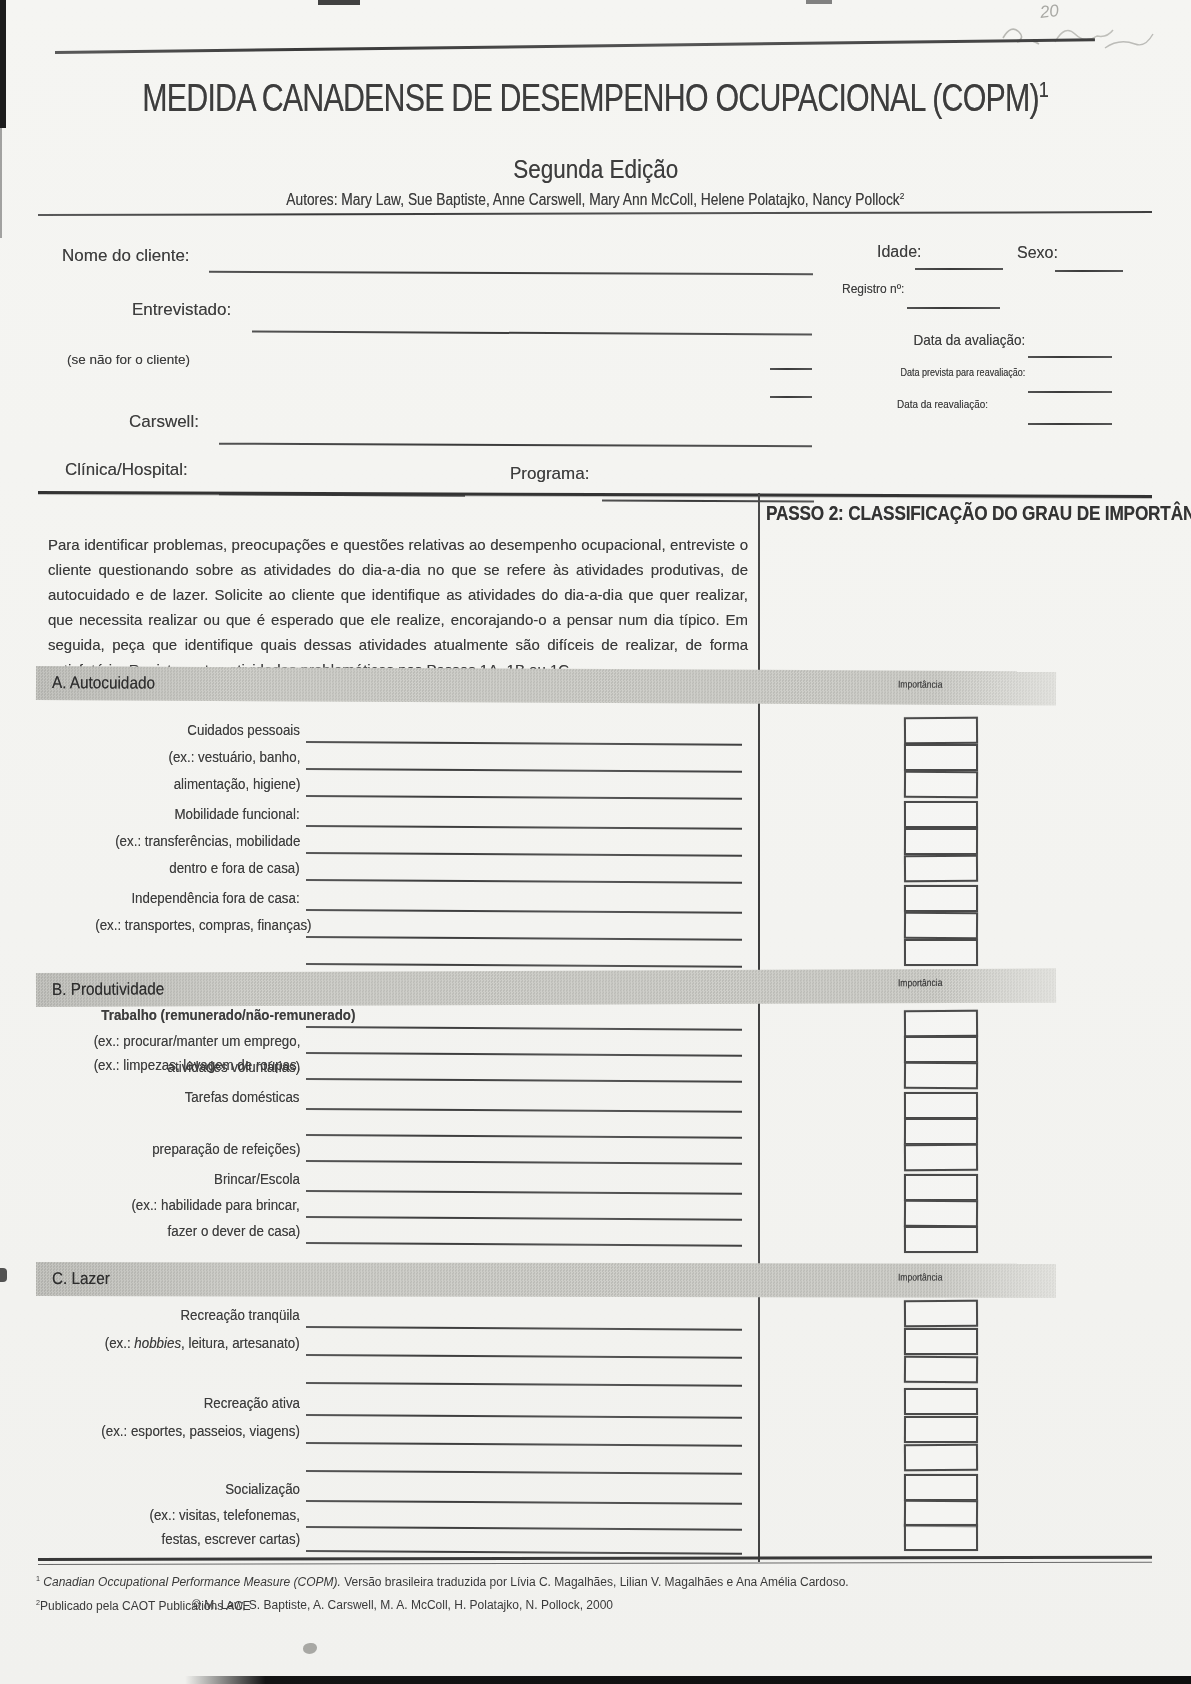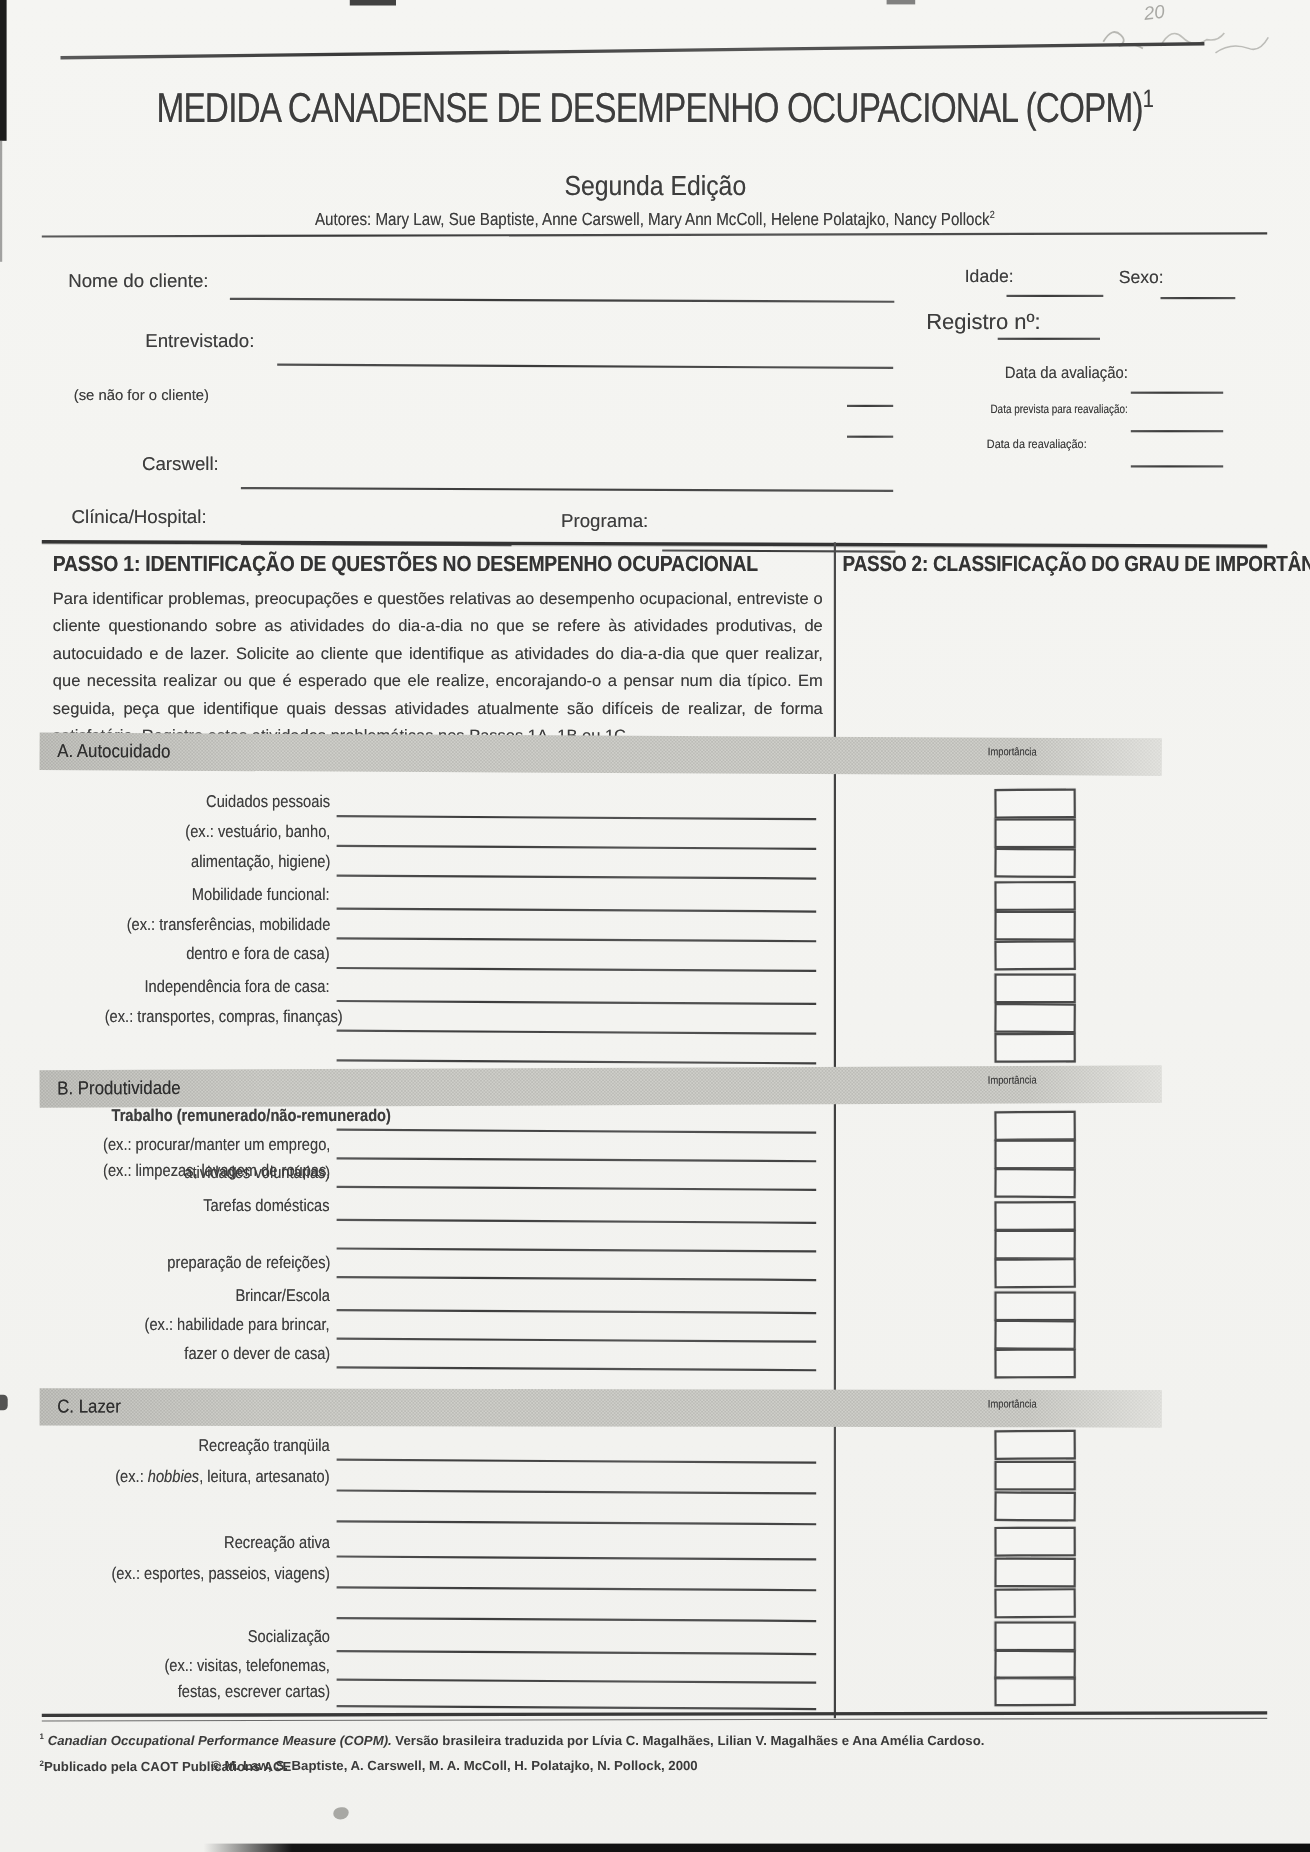--- a/index.html
+++ b/index.html
@@ -24,21 +24,21 @@
       linear-gradient(to right, rgba(0,0,0,.06), rgba(0,0,0,0) 20%, rgba(0,0,0,0) 88%, rgba(244,244,241,.55)),
       repeating-conic-gradient(#cfcfca 0% 25%, #bcbcb7 0% 50%);
     background-size:auto, 3px 3px;
   }
   .band-title { position:absolute; left:16px; top:7px; font-size:17px; font-weight:400; color:#2e2e2e; text-shadow:0 0 .6px rgba(40,40,40,.6); }
   .imp { position:absolute; font-size:10px; color:#2f2f2f; }
   .ibox { position:absolute; width:70px; height:23px; border:2px solid #4a4a4a; box-shadow:0 0 1px rgba(0,0,0,.35); background:rgba(250,250,248,.35); }
   .item-lbl { position:absolute; left:60px; width:240px; text-align:right; font-size:15.5px; }
   .passo-h { font-size:20px; font-weight:700; letter-spacing:-.2px; }
   .passo-b { font-size:15px; line-height:25px; text-align:justify; color:#3a3a3a; text-shadow:0 0 .5px rgba(60,60,60,.5); }
-  .fn { font-size:12px; color:#3a3a3a;font-weight:bold; }
+  .fn { font-size:12px; color:#3a3a3a; }
   sup { font-size:.6em; }
   .pencil { color:#979792; opacity:.8; }
 </style>
 </head>
 <body>
 
 <div id="paper">
 
   <div class="abs" style="left:0;top:0;width:6px;height:128px;background:#1c1c1c;filter:blur(.6px);"></div>
   <div class="abs" style="left:0;top:128px;width:2px;height:110px;background:#5c5c5c;opacity:.55;"></div>
@@ -87,41 +87,38 @@
   <div class="abs fldline" style="left:219px;top:494px;width:246px;transform:rotate(.3deg);"></div>
 
   <div class="abs txt lblL" style="left:510px;top:464px;">Programa:</div>
   <div class="abs fldline" style="left:602px;top:500px;width:212px;transform:rotate(.3deg);"></div>
 
   <div class="abs txt" style="left:877px;top:243px;font-size:16px;">Idade:</div>
   <div class="abs fldline" style="left:915px;top:268px;width:88px;"></div>
   <div class="abs txt" style="left:1017px;top:244px;font-size:16px;">Sexo:</div>
   <div class="abs fldline" style="left:1055px;top:270px;width:68px;"></div>
 
-  <div class="abs txt" style="left:842px;top:282px;font-size:20px;">Registro nº:</div>
+  <div class="abs txt" style="left:842px;top:282px;font-size:12px;">Registro nº:</div>
   <div class="abs fldline" style="left:907px;top:307px;width:93px;"></div>
 
   <div class="abs" style="left:765px;top:331px;width:260px;text-align:right;font-size:15px;"><span class="cond-r txt" style="transform:scaleX(.9);">Data da avaliação:</span></div>
   <div class="abs fldline" style="left:1028px;top:356px;width:84px;"></div>
 
   <div class="abs" style="left:765px;top:366px;width:260px;text-align:right;font-size:11px;"><span class="cond-r txt" style="transform:scaleX(.82);">Data prevista para reavaliação:</span></div>
   <div class="abs fldline" style="left:1028px;top:391px;width:84px;"></div>
 
   <div class="abs" style="left:807px;top:398px;width:260px;text-align:center;font-size:11px;"><span class="cond-r txt" style="transform:scaleX(.9);">Data da reavaliação:</span></div>
   <div class="abs fldline" style="left:1028px;top:423px;width:84px;"></div>
 
   <div class="abs fldline" style="left:770px;top:368px;width:42px;"></div>
   <div class="abs fldline" style="left:770px;top:396px;width:42px;"></div>
 
   <div class="abs" style="left:38px;top:491px;width:1114px;height:3px;background:#333;transform:rotate(.2deg);transform-origin:left center;box-shadow:0 1px 0 rgba(50,50,50,.25);"></div>
   <div class="abs" style="left:758px;top:493px;width:2px;height:1069px;background:linear-gradient(#4b4b4b,#3c3c3c 40%,#505050 75%,#424242);"></div>
 
-  <div class="abs" style="left:48px;top:502px;width:760px;">
-    <span class="cond txt passo-h" style="transform:scaleX(.88);color:#333;">PASSO 1: IDENTIFICAÇÃO DE QUESTÕES NO DESEMPENHO OCUPACIONAL</span>
-  </div>
   <div class="abs passo-b" style="left:48px;top:532px;width:700px;">Para identificar problemas, preocupações e questões relativas ao desempenho ocupacional, entreviste o cliente questionando sobre as atividades do dia-a-dia no que se refere às atividades produtivas, de autocuidado e de lazer. Solicite ao cliente que identifique as atividades do dia-a-dia que quer realizar, que necessita realizar ou que é esperado que ele realize, encorajando-o a pensar num dia típico. Em seguida, peça que identifique quais dessas atividades atualmente são difíceis de realizar, de forma satisfatória. Registre estas atividades problemáticas nos Passos 1A, 1B ou 1C.</div>
 
   <div class="abs" style="left:766px;top:502px;width:430px;">
     <span class="cond txt passo-h" style="transform:scaleX(.86);color:#333;">PASSO 2: CLASSIFICAÇÃO DO GRAU DE IMPORTÂNCIA</span>
   </div>
 
   <div id="sections-root">
       <div class="abs band" style="left: 36px; top: 666px; width: 1020px; transform: rotate(0.3deg); transform-origin: left center;">
         <span class="band-title cond" style="transform: scaleX(0.9);">A. Autocuidado</span>
         <span class="imp" style="left: 862px; top: 8px;"><span class="cond txt" style="transform: scaleX(0.85);">Importância</span></span>

